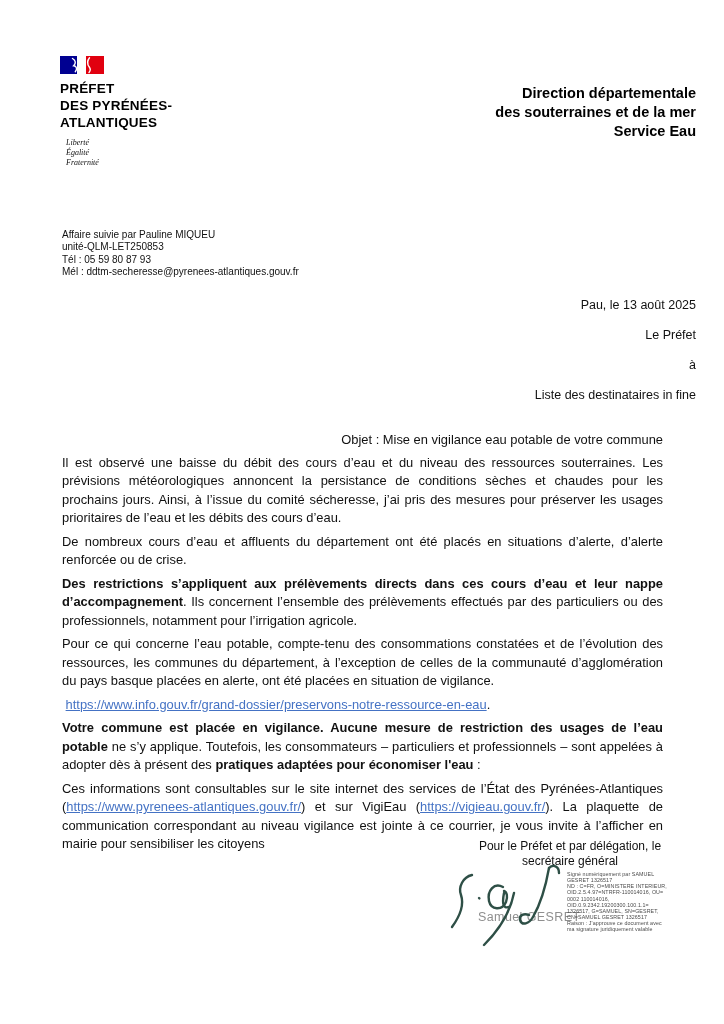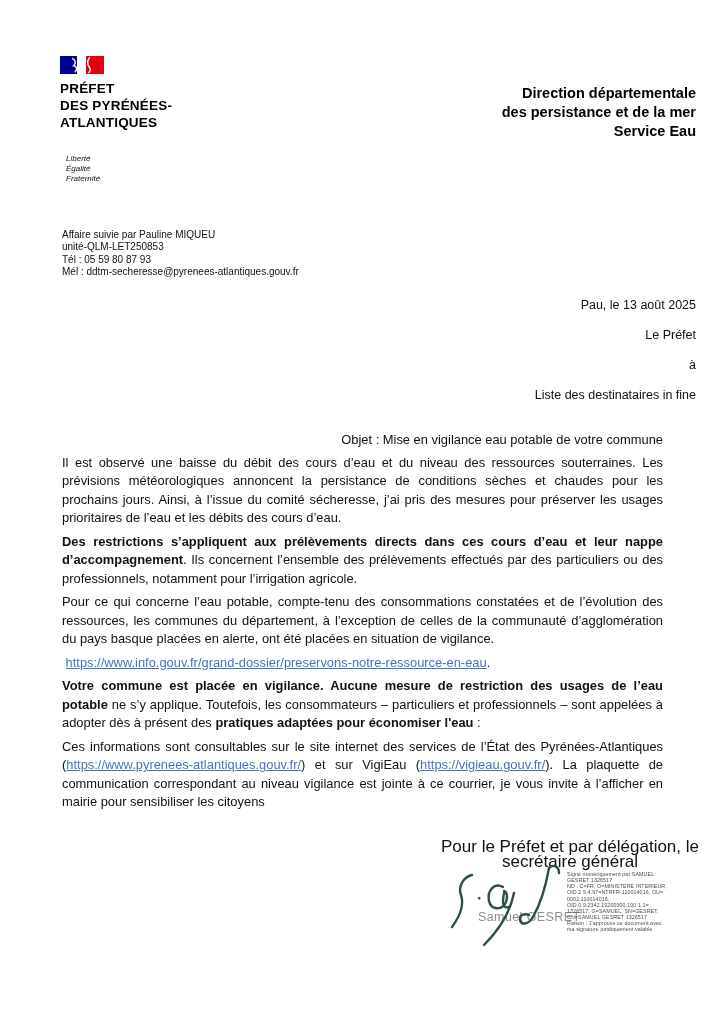--- a/index.html
+++ b/index.html
@@ -9,36 +9,36 @@
     background:#ffffff;
     overflow:hidden;
     font-family:"Liberation Sans","DejaVu Sans",sans-serif;
     color:#1a1a1a;
     padding-left:34px;
   }
   
   .marque{position:absolute;left:60px;top:56px;}
   .flag-svg{display:block;width:44px;height:18px;}
   .ministry{margin-top:6px;font-weight:bold;font-size:13.5px;line-height:17px;letter-spacing:.2px;color:#000;}
-  .motto{margin-top:23px;margin-left:6px;font-family:Liberation Sans, sans-serif;font-style:italic;font-size:8px;line-height:10px;color:#111;}
+  .motto{margin-top:7px;margin-left:6px;font-family:Liberation Serif, serif;font-style:italic;font-size:8px;line-height:10px;color:#111;}
   
   .dir-block{position:absolute;right:62px;top:84px;text-align:right;font-weight:bold;font-size:14.5px;line-height:19px;color:#000;}
   
   .contact{position:absolute;left:62px;top:229px;font-size:10px;line-height:12.4px;color:#111;}
   
   .meta{position:absolute;right:62px;top:299px;text-align:right;font-size:12.5px;color:#111;}
   .meta div{line-height:13px;margin-bottom:17px;}
   
   .letter-body{position:absolute;left:62px;top:431px;width:601px;font-size:12.9px;line-height:18.5px;text-align:justify;color:#111;}
   .letter-body p{margin:0 0 5px 0;}
   .letter-body .subject{margin-bottom:4px;text-align:right;}
   .b{font-weight:bold;}
   .lnk{color:#4472c4;text-decoration:underline;cursor:pointer;}
   
-  .sig-delegation{position:absolute;left:428px;top:839px;width:284px;text-align:center;font-size:17px;line-height:15px;color:#111;}
+  .sig-delegation{position:absolute;left:428px;top:839px;width:284px;text-align:center;font-size:12px;line-height:15px;color:#111;}
   .signer-name{position:absolute;left:478px;top:910px;font-size:12.5px;letter-spacing:.4px;color:#8f8f8f;}
   .sig-svg{position:absolute;left:448px;top:863px;width:122px;height:86px;}
   .digital{position:absolute;left:567px;top:871px;width:154px;font-size:5.3px;line-height:6.15px;color:#4a4a4a;letter-spacing:.1px;}
 </style>
 </head>
 <body>
 
 <div class="page">
 
   <div class="marque">
@@ -55,21 +55,21 @@
       </div>
     <div class="motto">
         <div>Liberté</div>
         <div>Égalité</div>
         <div>Fraternité</div>
       </div>
   </div>
 
   <div class="dir-block">
       <div>Direction départementale</div>
-      <div>des persistance et de la mer</div>
+      <div>des souterraines et de la mer</div>
       <div>Service Eau</div>
     </div>
 
   <div class="contact">
       <div>Affaire suivie par Pauline MIQUEU</div>
       <div>unité-QLM-LET250853</div>
       <div>Tél : 05 59 80 87 93</div>
       <div>Mél : ddtm-secheresse@pyrenees-atlantiques.gouv.fr</div>
     </div>
 
@@ -77,20 +77,21 @@
     <div>Pau, le 13 août 2025</div>
     <div>Le Préfet</div>
     <div>à</div>
     <div>Liste des destinataires in fine</div>
   </div>
 
   <div class="letter-body">
     <p class="subject">Objet : Mise en vigilance eau potable de votre commune</p>
     <div>
         <p><span>Il est observé une baisse du débit des cours d’eau et du niveau des ressources souterraines. Les prévisions météorologiques annoncent la persistance de conditions sèches et chaudes pour les prochains jours. Ainsi, à l’issue du comité sécheresse, j’ai pris des mesures pour préserver les usages prioritaires de l’eau et les débits des cours d’eau.</span></p>
+        <p><span>De nombreux cours d’eau et affluents du département ont été placés en situations d’alerte, d’alerte renforcée ou de crise.</span></p>
         <p><span class="b">Des restrictions s’appliquent aux prélèvements directs dans ces cours d’eau et leur nappe d’accompagnement</span><span>. Ils concernent l’ensemble des prélèvements effectués par des particuliers ou des professionnels, notamment pour l’irrigation agricole.</span></p>
         <p><span>Pour ce qui concerne l’eau potable, compte-tenu des consommations constatées et de l’évolution des ressources, les communes du département, à l’exception de celles de la communauté d’agglomération du pays basque placées en alerte, ont été placées en situation de vigilance.</span></p>
         <p><span>&nbsp;</span><a href="#" class="lnk">https://www.info.gouv.fr/grand-dossier/preservons-notre-ressource-en-eau</a><span>.</span></p>
         <p><span class="b">Votre commune est placée en vigilance. Aucune mesure de restriction des usages de l’eau potable</span><span> ne s’y applique. Toutefois, les consommateurs – particuliers et professionnels – sont appelées à adopter dès à présent des </span><span class="b">pratiques adaptées pour économiser l'eau</span><span> :</span></p>
         <p><span>Ces informations sont consultables sur le site internet des services de l’État des Pyrénées-Atlantiques (</span><a href="#" class="lnk">https://www.pyrenees-atlantiques.gouv.fr/</a><span>) et sur VigiEau (</span><a href="#" class="lnk">https://vigieau.gouv.fr/</a><span>). La plaquette de communication correspondant au niveau vigilance est jointe à ce courrier, je vous invite à l’afficher en mairie pour sensibiliser les citoyens</span></p>
       </div>
   </div>
 
   <div class="sig-delegation">
       <div>Pour le Préfet et par délégation, le</div>

